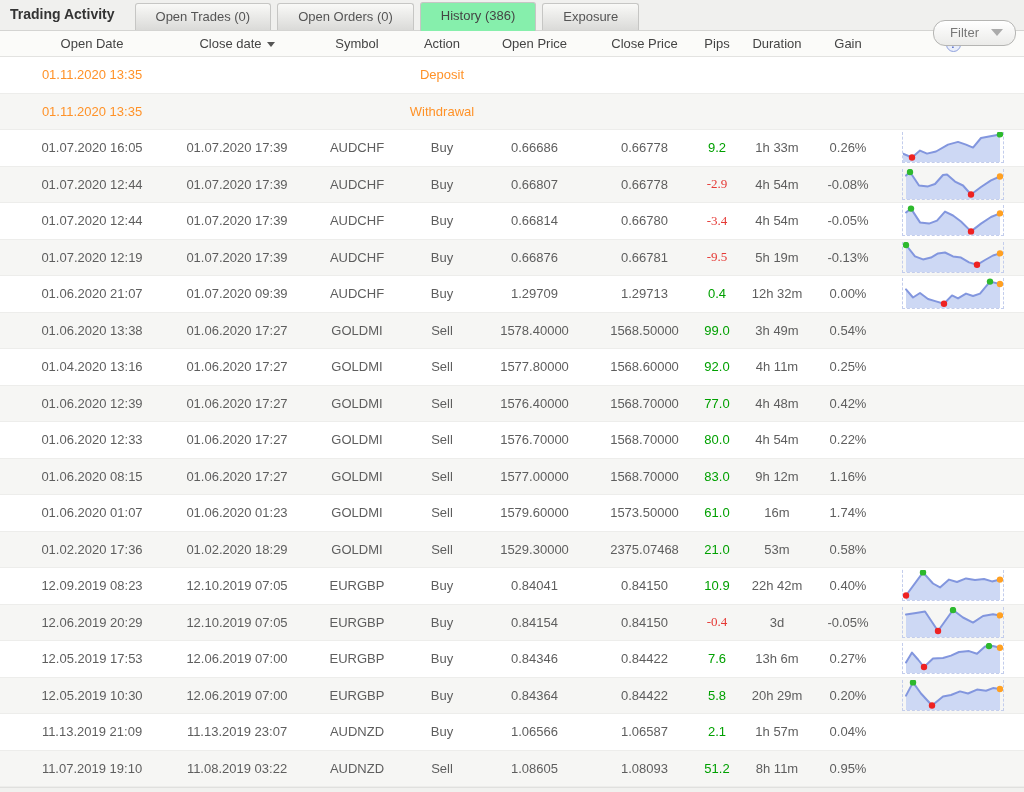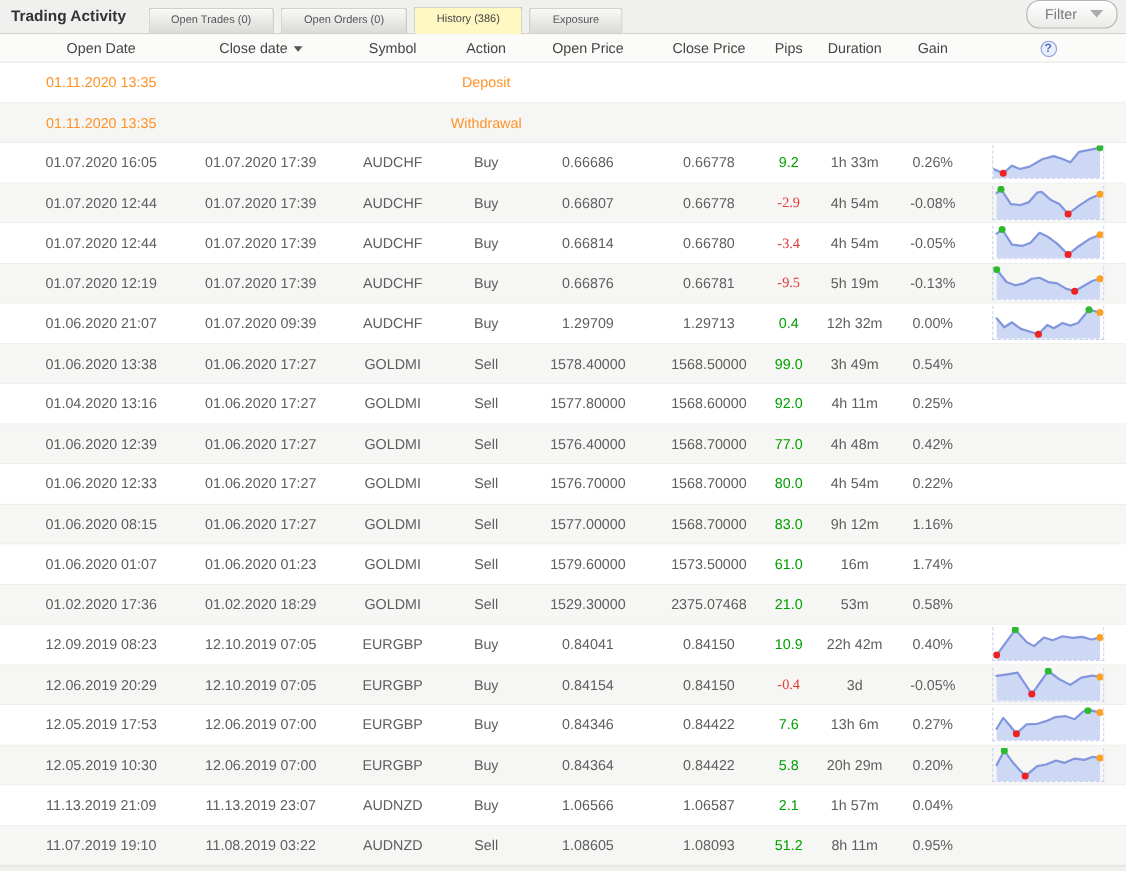--- a/index.html
+++ b/index.html
@@ -5,25 +5,25 @@
   * { box-sizing: border-box; margin: 0; padding: 0; }
   html,body { width:1024px; height:792px; overflow:hidden; background:#fff;
     font-family:"Liberation Sans", sans-serif; }
   .widget { position:relative; width:1024px; height:792px; background:#fff; overflow:hidden; }
 
   
   .tabbar { position:relative; height:31px; background:#f0f0ee;
     border-bottom:1px solid #d4d4d2; display:flex; align-items:flex-end; }
   .widget-title { font-size:14px; font-weight:bold; color:#333;
     padding:0 14px 8px 10px; align-self:flex-end; }
-  .tab { font-size:10px; color:#555; padding:5px 20px 6px; margin-left:6px;
+  .tab { font-size:13px; color:#555; padding:5px 20px 6px; margin-left:6px;
     background:linear-gradient(#f9f9f7,#dadad8); border:1px solid #c6c6c4; border-bottom:none;
     border-radius:3px 3px 0 0; cursor:pointer; white-space:nowrap; }
-  .tab.active { background:#fef9c3; padding-bottom:8px; margin-bottom:-1px; color:#444; }
-  .filter-btn { position:absolute; right:8px; top:0; padding:4px 12px 5px 16px;
+  .tab.active { background:#86efac; padding-bottom:8px; margin-bottom:-1px; color:#444; }
+  .filter-btn { position:absolute; right:8px; top:20px; padding:4px 12px 5px 16px;
     background:linear-gradient(#ffffff,#ebebe9); border:1px solid #b5b5b3; border-radius:12px;
     font-size:13px; color:#777; cursor:pointer; display:flex; align-items:center; }
   .filter-caret { display:inline-block; width:0; height:0; margin-left:12px;
     border-left:6px solid transparent; border-right:6px solid transparent;
     border-top:7px solid #ababab; }
 
   
   .grid { display:grid;
     grid-template-columns:150px 140px 100px 70px 115px 105px 40px 80px 62px 1fr;
     align-items:center;padding-left:17px; }

